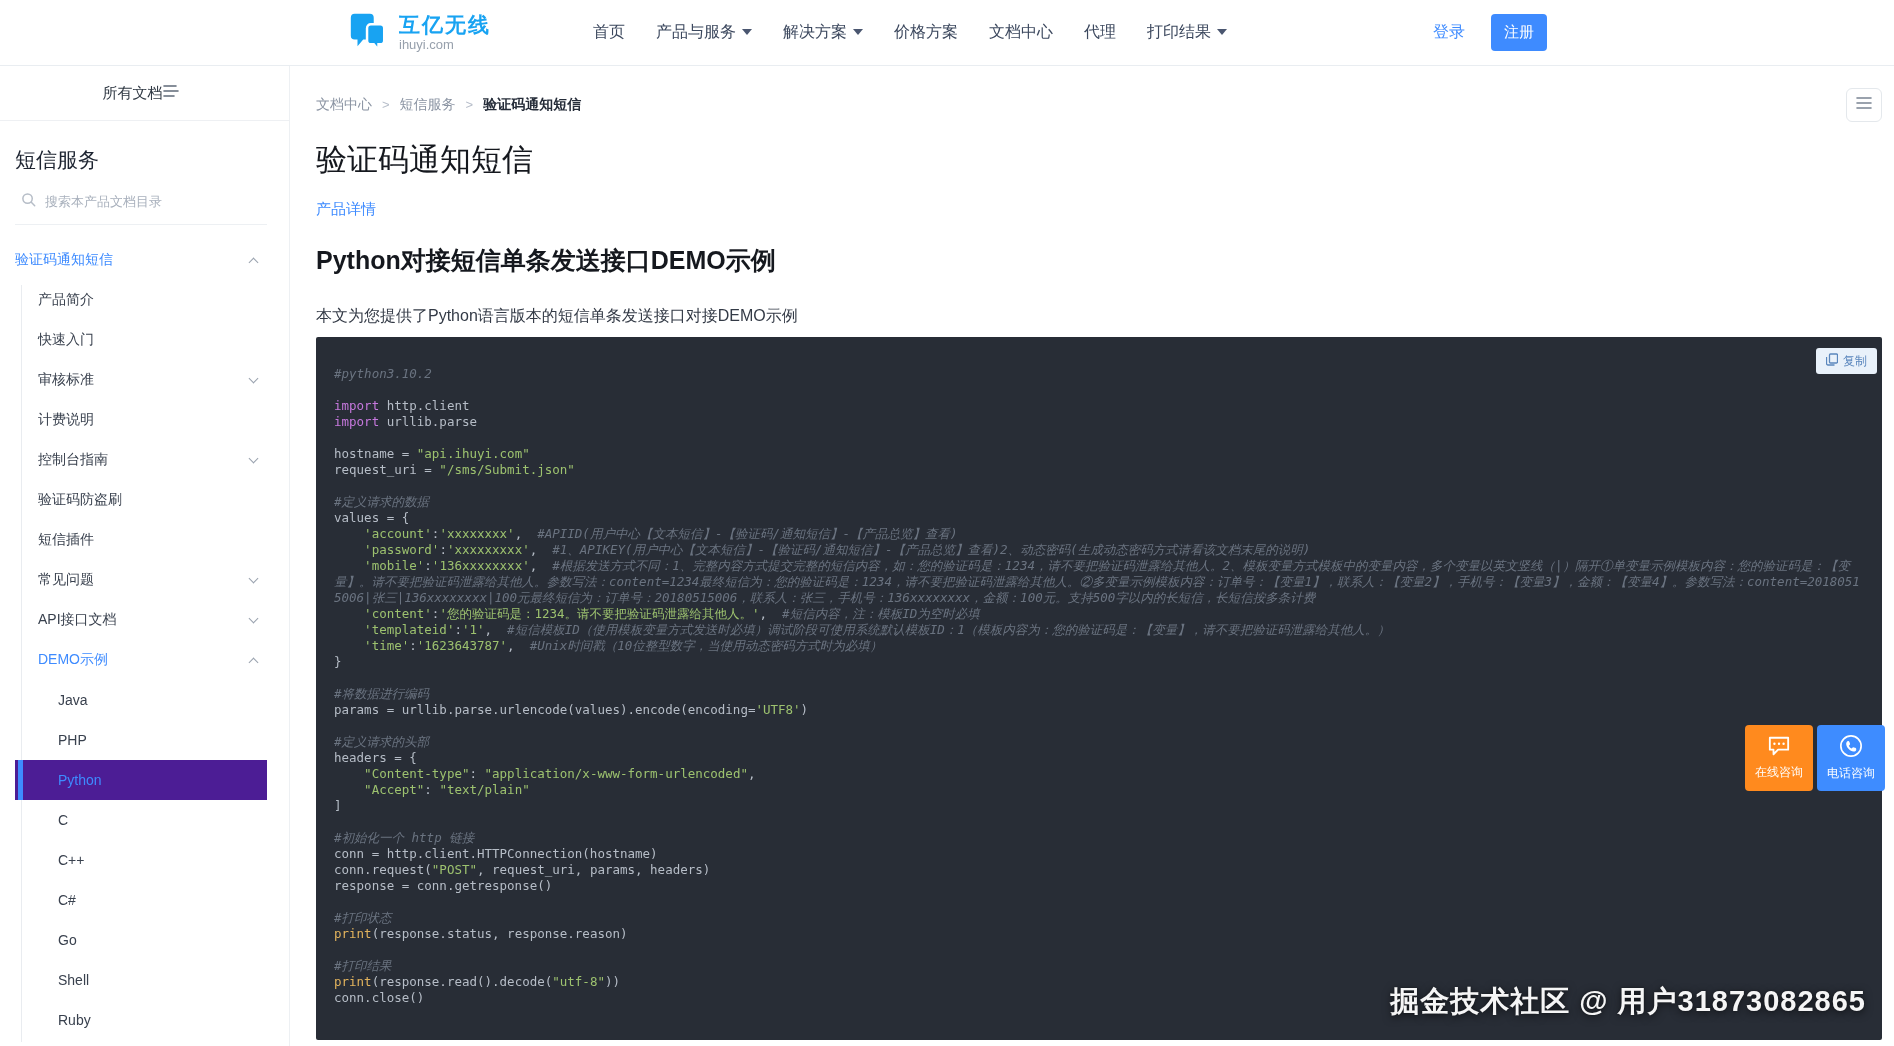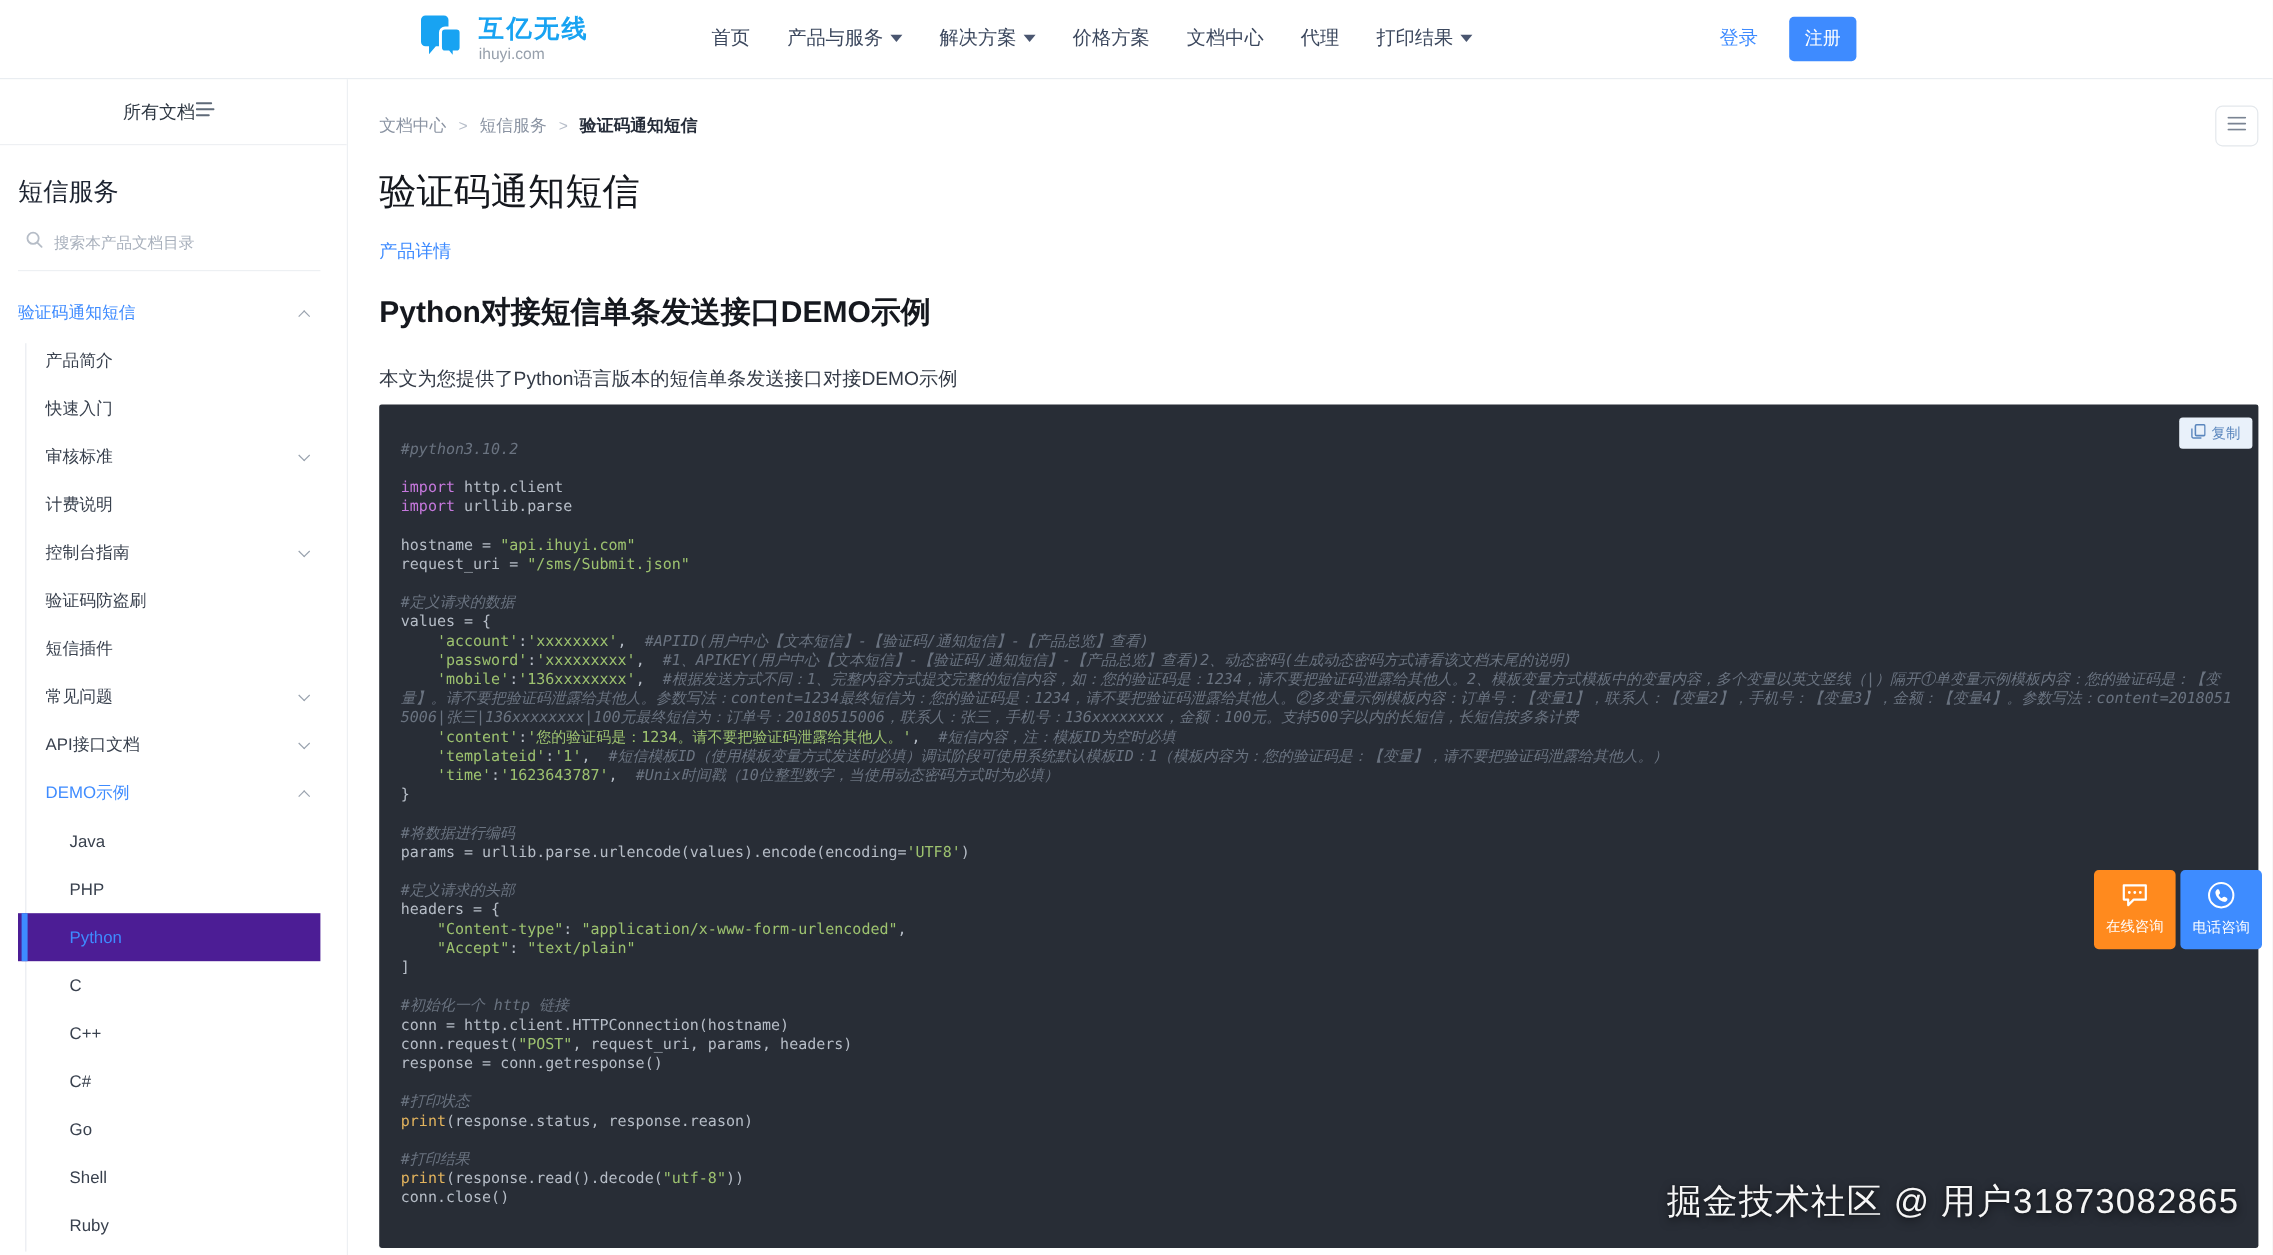--- a/index.html
+++ b/index.html
@@ -85,21 +85,21 @@
   .floaters { position:absolute; right:9px; top:725px; z-index:8; display:flex;
     gap:4px; }
   .fl { width:68px; height:66px; border-radius:4px; display:flex; flex-direction:column;
     align-items:center; justify-content:center; gap:4px; color:#fff; font-size:12px;
     cursor:pointer; }
   .fl.online { background:#ff8a1e; }
   .fl.phone  { background:#3e8cff; }
 
   
   .watermark { position:absolute; right:28px; bottom:24px; z-index:9; pointer-events:none;
-    font-size:29px; font-weight:400; letter-spacing:1px; color:rgba(255,255,255,.96);
+    font-size:29px; font-weight:700; letter-spacing:1px; color:rgba(255,255,255,.96);
     text-shadow:0 2px 8px rgba(0,0,0,.65), 0 0 2px rgba(0,0,0,.4); }
 </style>
 </head>
 <body>
 
 <div class="page">
 
   <header class="topnav">
     <div class="topnav-inner">
       <div class="logo">

